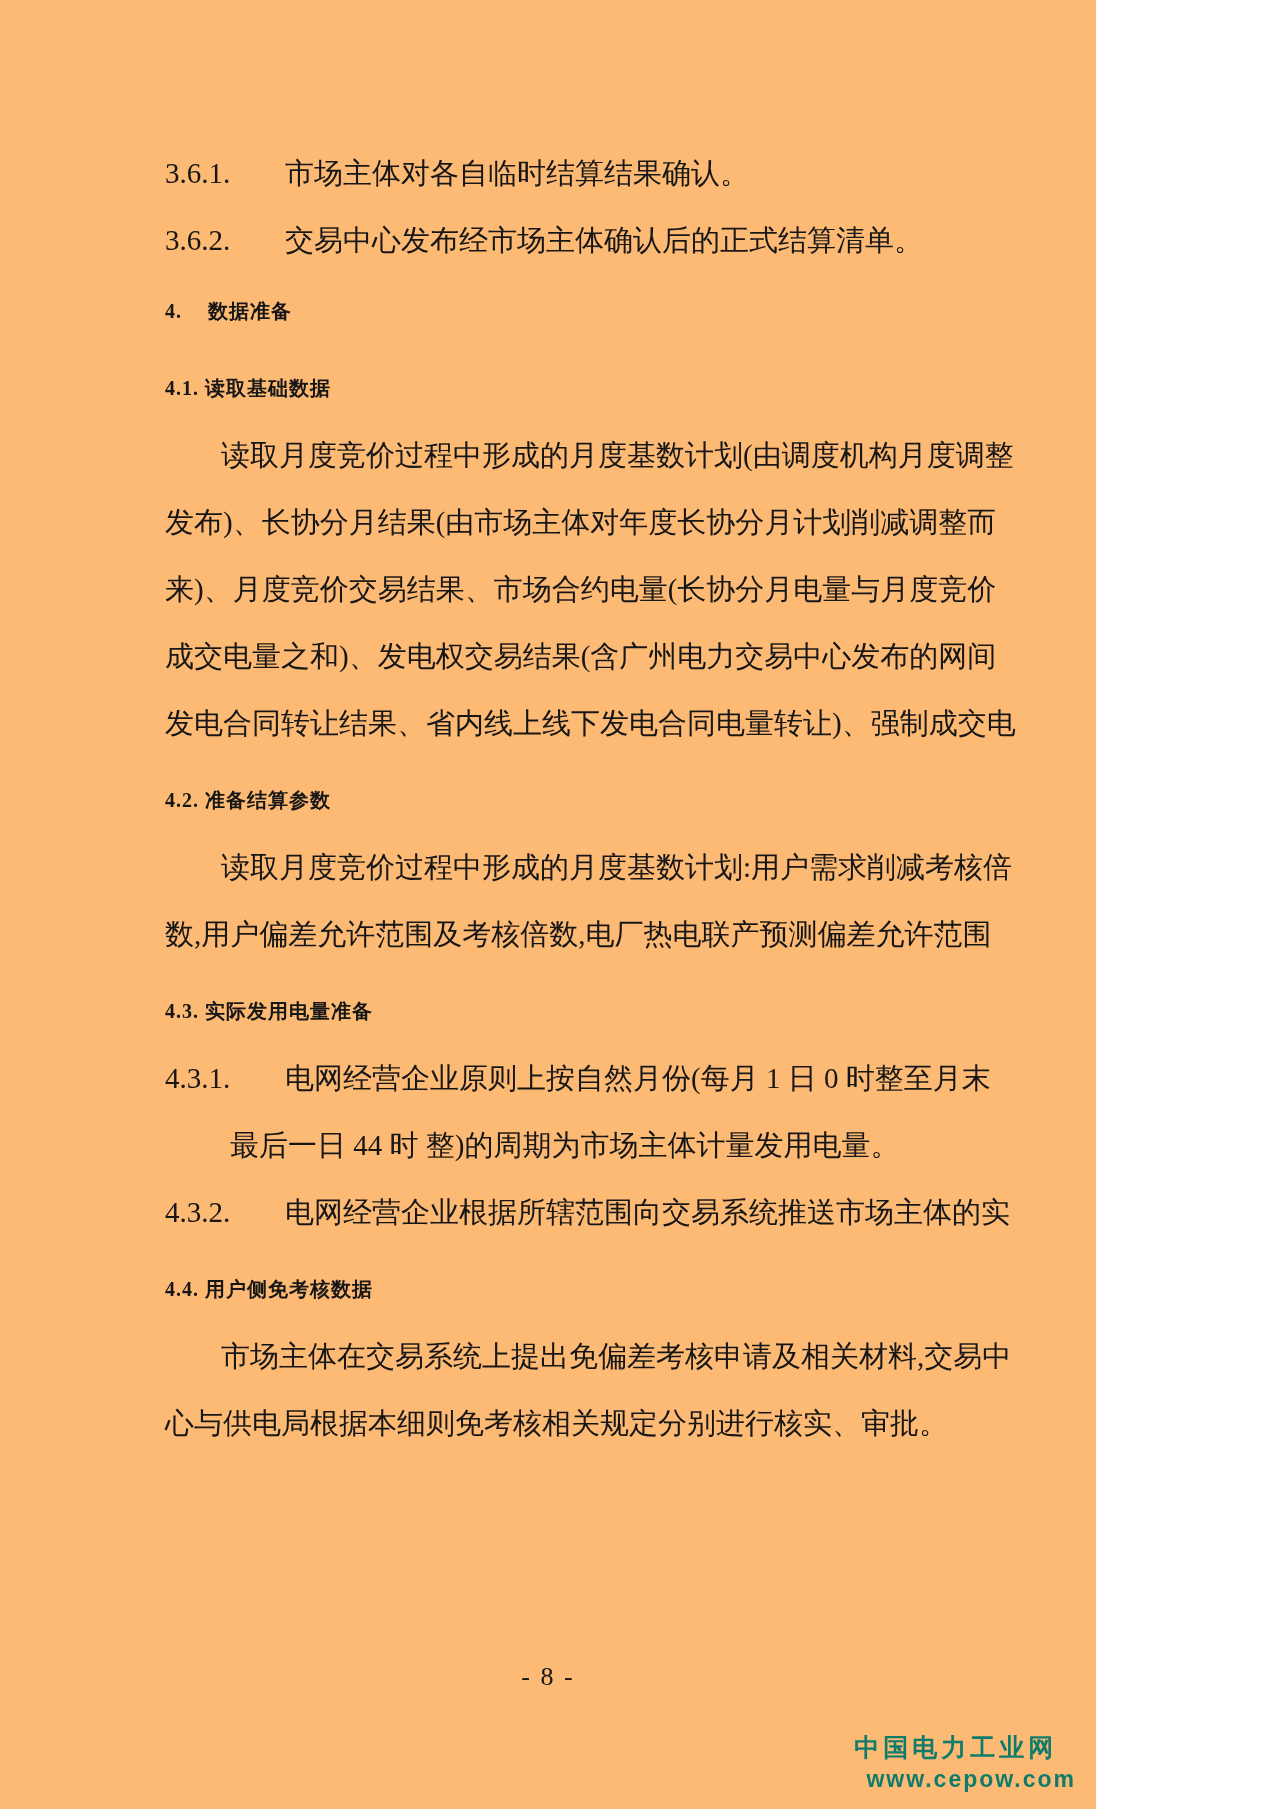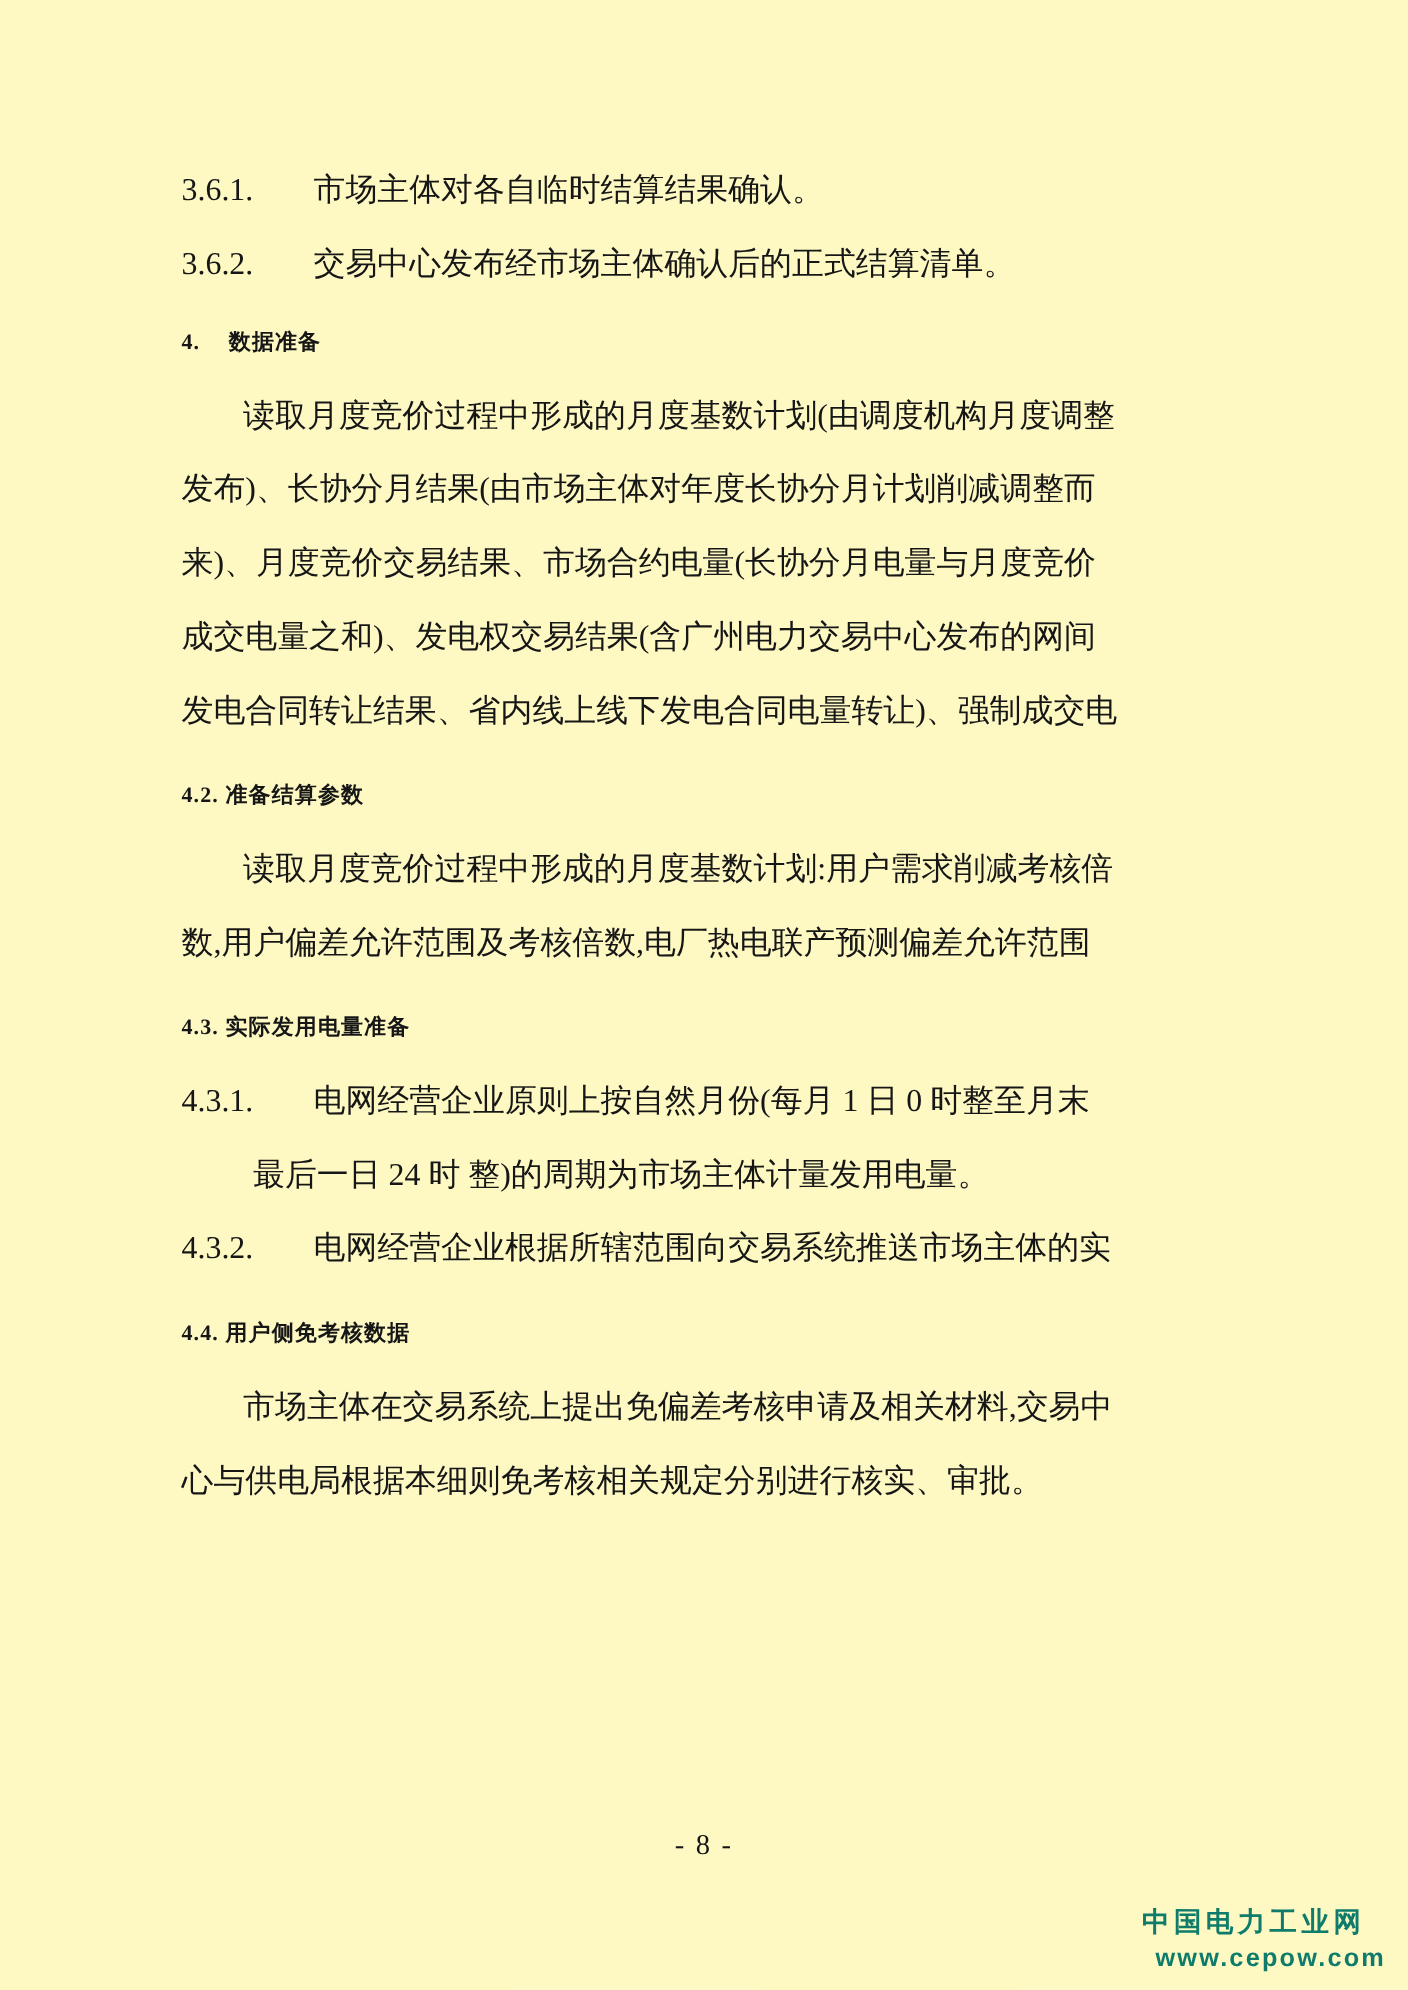--- a/index.html
+++ b/index.html
@@ -1,19 +1,19 @@
 <!DOCTYPE html>
 <html><head>
 <meta charset="utf-8">
 <style>
   html,body{margin:0;padding:0;background:#ffffff;}
   .page{
     position:relative;
-    width:1280px;height:1809px;
-    background:#fef9c3;
+    width:1096px;height:1809px;
+    background:#fdba74;
     overflow:hidden;
     font-family:"Liberation Serif", serif;
     color:#161616;
   }
   .doc-body{
     position:absolute;
     left:165px;top:140px;
     width:900px;
   }
   .line{
@@ -70,31 +70,32 @@
   }
 </style>
 </head>
 <body>
 
 <div class="page">
   <div class="doc-body">
       <div class="line body"><span class="inum">3.6.1.</span><span>市场主体对各自临时结算结果确认。</span></div>
       <div class="line body"><span class="inum">3.6.2.</span><span>交易中心发布经市场主体确认后的正式结算清单。</span></div>
       <div class="line heading h1"><span class="hnum">4.</span><span>数据准备</span></div>
+      <div class="line heading h2"><span class="hnum">4.1.</span><span>读取基础数据</span></div>
       <div class="line body indent">读取月度竞价过程中形成的月度基数计划(由调度机构月度调整</div>
       <div class="line body">发布)、长协分月结果(由市场主体对年度长协分月计划削减调整而</div>
       <div class="line body">来)、月度竞价交易结果、市场合约电量(长协分月电量与月度竞价</div>
       <div class="line body">成交电量之和)、发电权交易结果(含广州电力交易中心发布的网间</div>
       <div class="line body">发电合同转让结果、省内线上线下发电合同电量转让)、强制成交电</div>
       <div class="line heading h2"><span class="hnum">4.2.</span><span>准备结算参数</span></div>
       <div class="line body indent">读取月度竞价过程中形成的月度基数计划:用户需求削减考核倍</div>
       <div class="line body">数,用户偏差允许范围及考核倍数,电厂热电联产预测偏差允许范围</div>
       <div class="line heading h2"><span class="hnum">4.3.</span><span>实际发用电量准备</span></div>
       <div class="line body"><span class="inum">4.3.1.</span><span>电网经营企业原则上按自然月份(每月 1 日 0 时整至月末</span></div>
-      <div class="line body cont">最后一日 24 时 整)的周期为市场主体计量发用电量。</div>
+      <div class="line body cont">最后一日 44 时 整)的周期为市场主体计量发用电量。</div>
       <div class="line body"><span class="inum">4.3.2.</span><span>电网经营企业根据所辖范围向交易系统推送市场主体的实</span></div>
       <div class="line heading h2"><span class="hnum">4.4.</span><span>用户侧免考核数据</span></div>
       <div class="line body indent">市场主体在交易系统上提出免偏差考核申请及相关材料,交易中</div>
       <div class="line body">心与供电局根据本细则免考核相关规定分别进行核实、审批。</div>
     </div>
 
   <div class="page-number">- 8 -</div>
 
   <div class="watermark" style="color: rgb(15, 124, 107); text-align: center;">
     <span class="wm-name">中国电力工业网</span>

